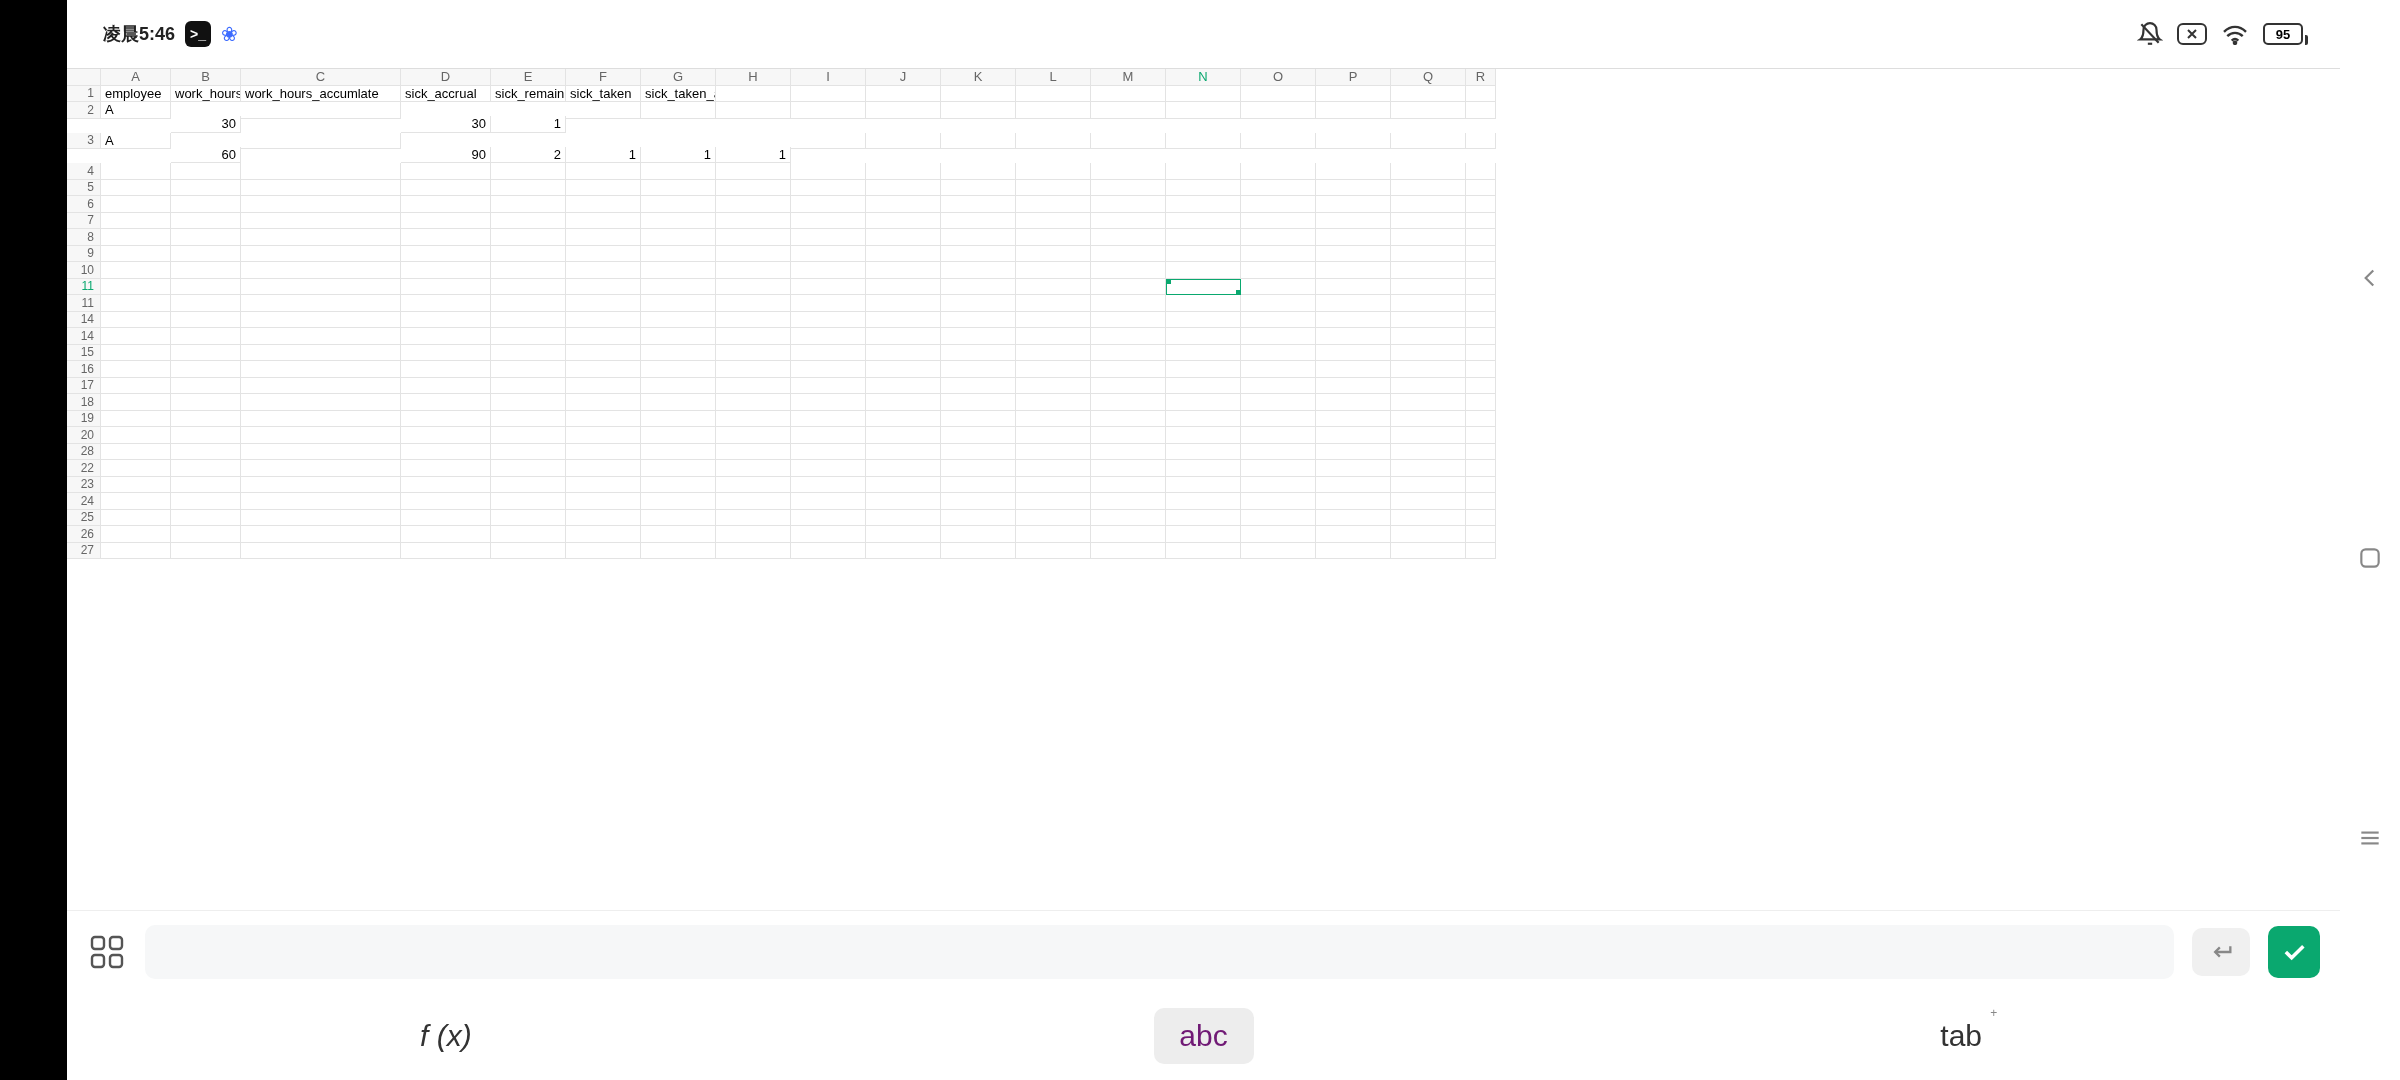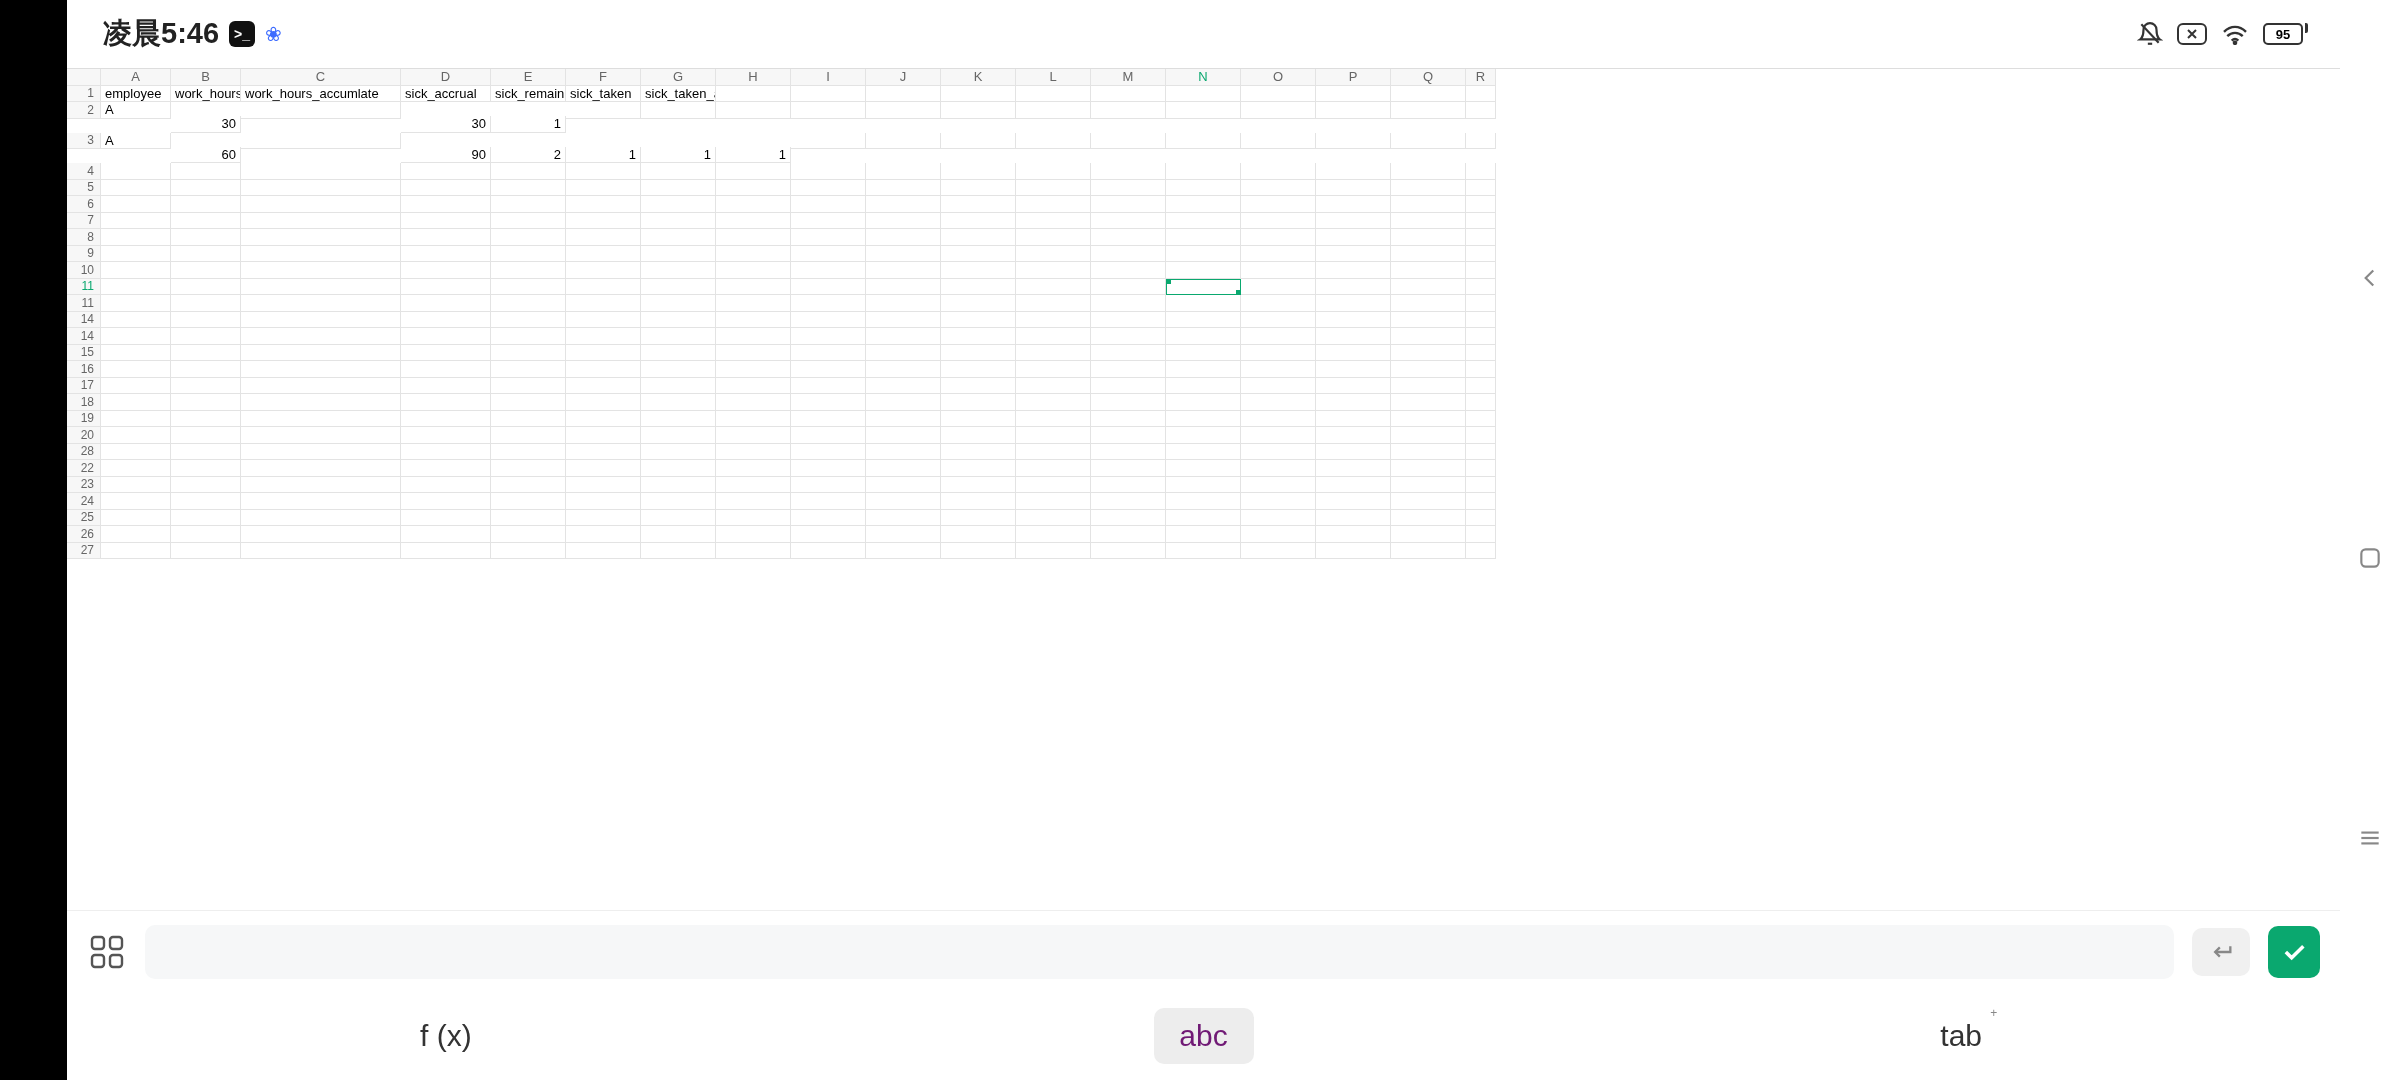--- a/index.html
+++ b/index.html
@@ -6,25 +6,25 @@
   html, body { width: 100%; height: 100%; font-family: -apple-system, "Helvetica Neue", Arial, sans-serif; }
   body { display: flex; background: #fff; }
   .left-black { width: 67px; background: #000; flex-shrink: 0; }
   .right-nav { width: 60px; flex-shrink: 0; display: flex; flex-direction: column; align-items: center; justify-content: space-around; padding: 140px 0 100px 0; }
   .right-nav svg { width: 26px; height: 26px; }
   .main { flex: 1; display: flex; flex-direction: column; min-width: 0; }
 
   
   .status-bar { height: 68px; display: flex; align-items: center; padding: 0 32px 0 36px; }
   .status-left { display: flex; align-items: center; gap: 10px; }
-  .status-time { font-size: 29px; font-weight: 600; color: #222; }
+  .status-time { font-size: 18px; font-weight: 600; color: #222; }
   .term-icon { width: 26px; height: 26px; background: #111; border-radius: 6px; display:flex;align-items:center;justify-content:center;color:#fff;font-size:14px;font-weight:bold; }
   .paw-icon { color:#3d6cff; font-size:20px; }
   .status-right { margin-left: auto; display: flex; align-items: center; gap: 14px; }
-  .battery { display:flex; align-items:flex-start; gap:2px;border-radius:7px; }
+  .battery { display:flex; align-items:flex-end; gap:2px;border-radius:7px; }
   .battery-body { width:40px; height:22px; border:2px solid #333; border-radius:5px; display:flex; align-items:center; justify-content:center; font-size:13px; font-weight:600; }
   .battery-tip { width:3px; height:10px; background:#333; border-radius:0 2px 2px 0; }
 
   
   .sheet-wrap { flex: 1; overflow: hidden; border-top:1px solid #ddd; }
   .sheet { display: grid; font-size: 14px; }
   .corner, .colh, .rowh, .cell { border-right:1px solid #e3e3e3; border-bottom:1px solid #e3e3e3; height:16.5px; display:flex; align-items:center; padding:0 4px; overflow:hidden; white-space:nowrap; }
   .corner { background:#f7f7f7; }
   .colh { background:#f7f7f7; justify-content:center; color:#666; font-size:13px; height:16.5px; }
   .colh.sel { color:#0aa86f; }
@@ -645,21 +645,21 @@
         </svg>
     </div>
     <div class="confirm-btn">
       <svg width="28" height="28" viewBox="0 0 24 24" fill="none" stroke="#fff" stroke-width="3">
           <path d="M5 12l5 5L20 7"></path>
         </svg>
     </div>
   </div>
 
   <div class="kbrow">
-    <div class="kbtn" style="justify-content:center;">
+    <div class="kbtn" style="font-style:italic;justify-content:center;">
       <span>f (x)</span>
     </div>
     <div class="kbtn active abc">
       <span>abc</span>
     </div>
     <div class="kbtn">
       <span>tab</span>
       <span class="sup" style="right:calc(50% - 36px);">+</span>
     </div>
   </div>

